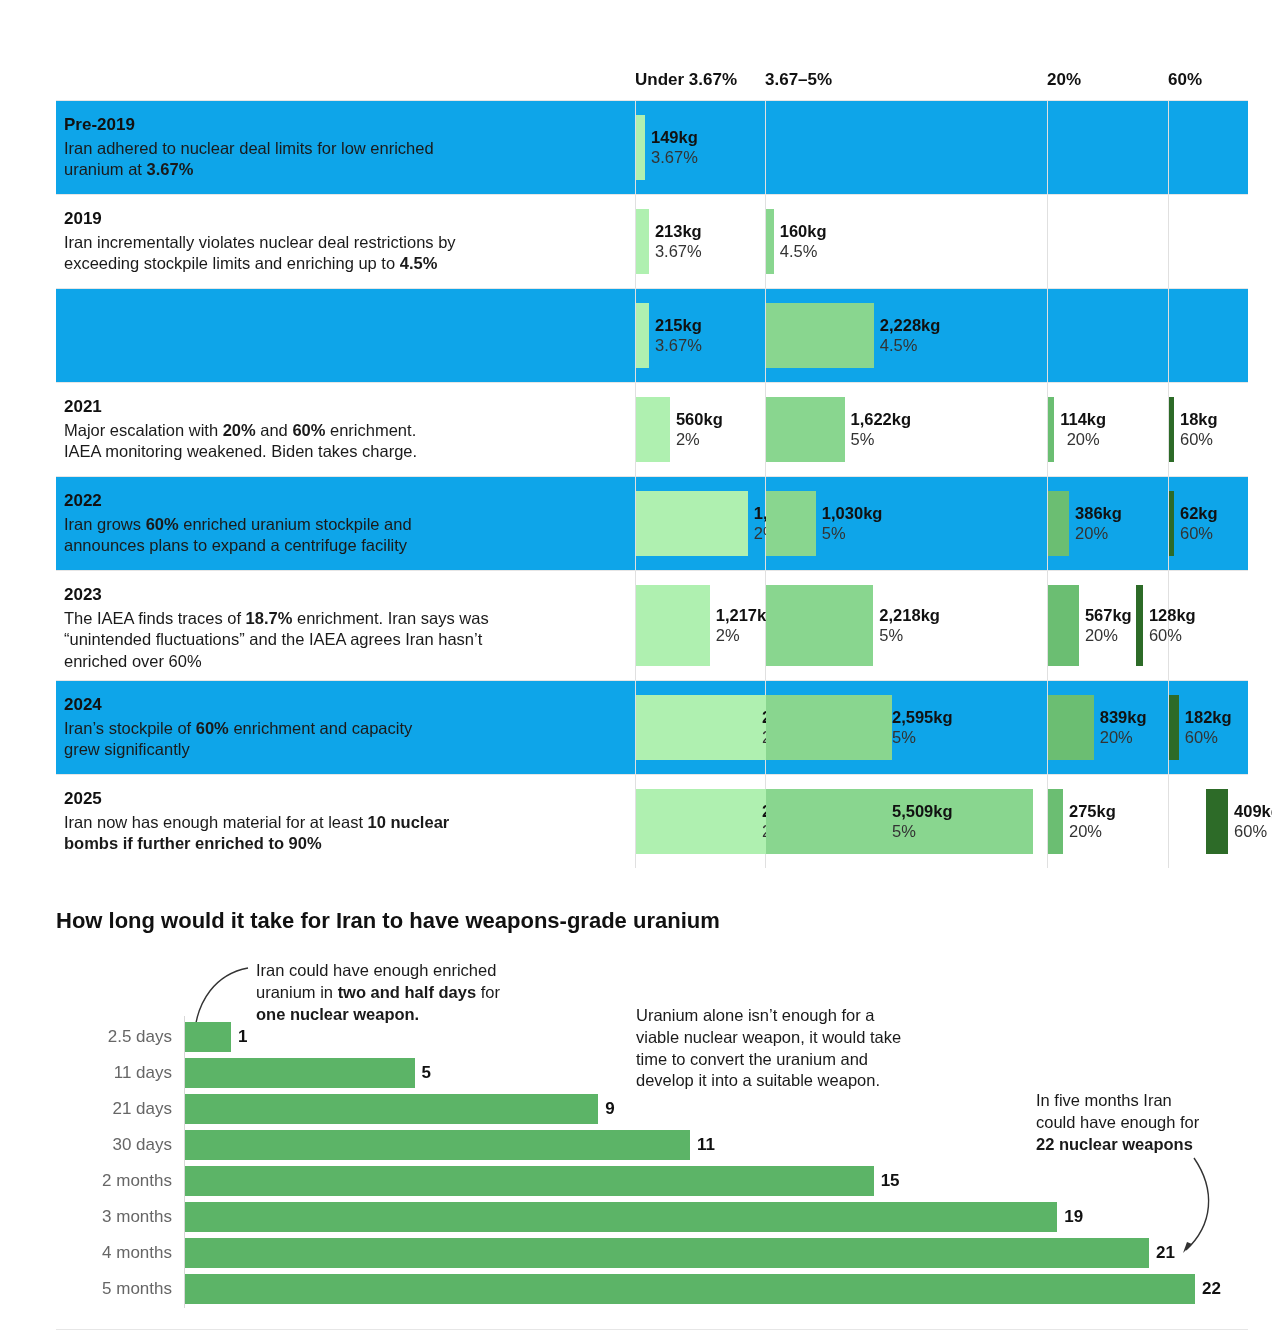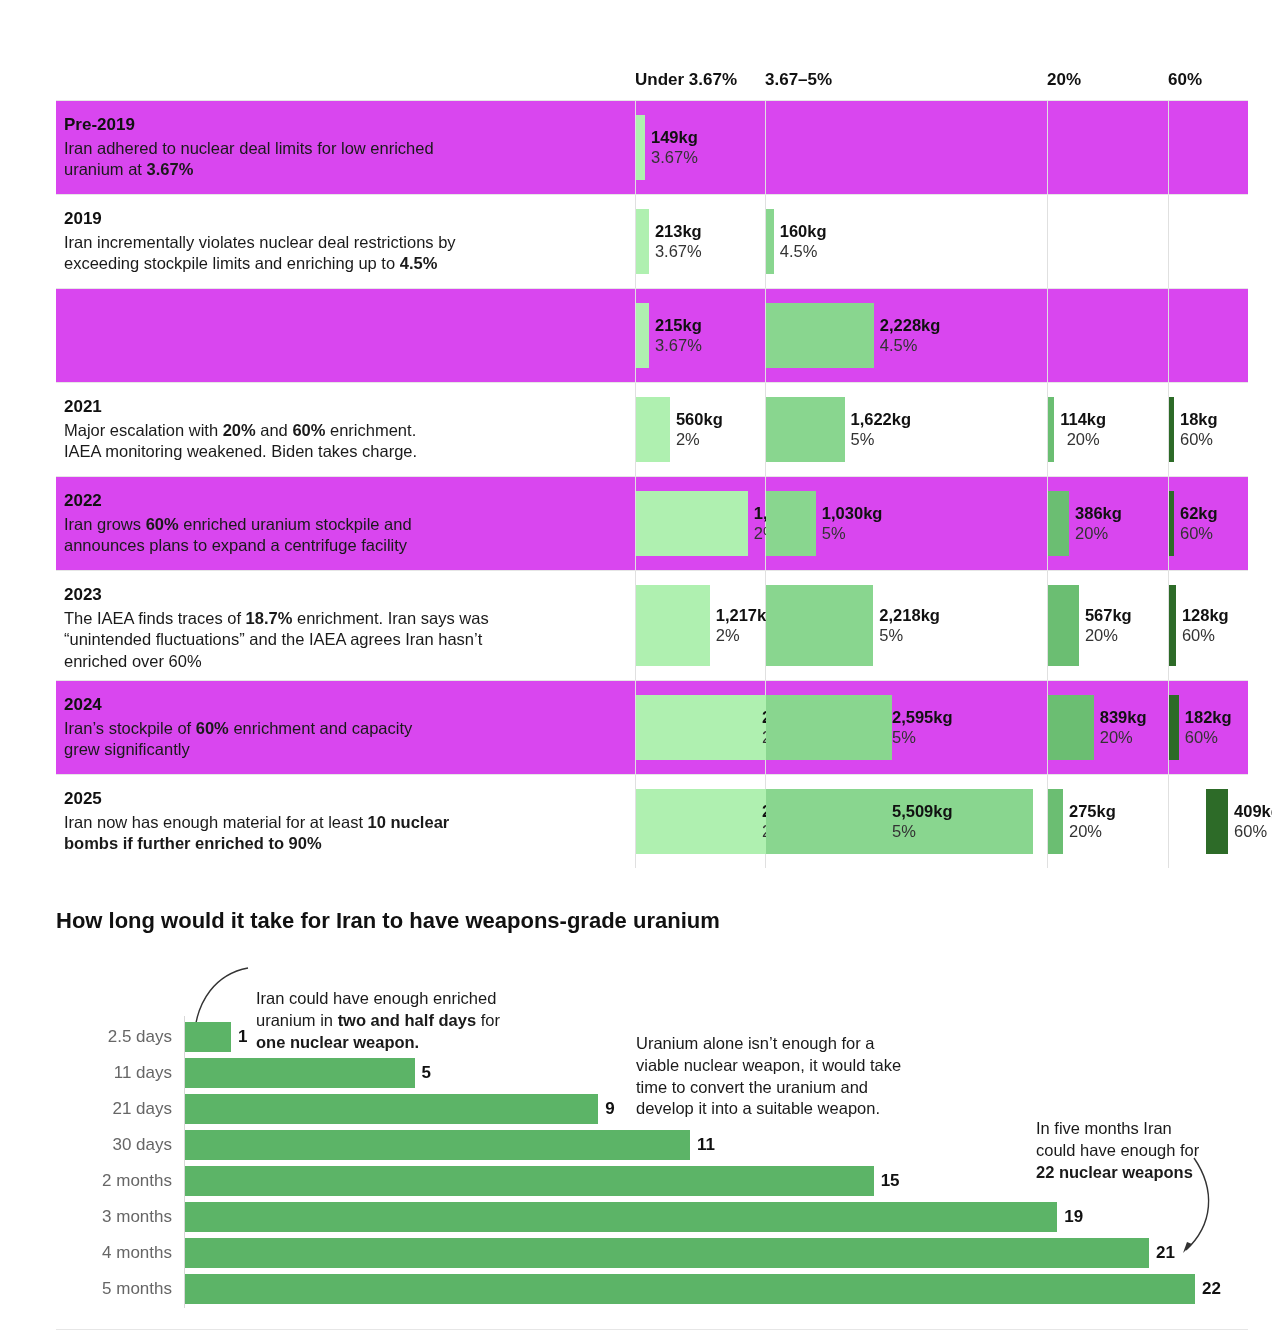--- a/index.html
+++ b/index.html
@@ -30,21 +30,21 @@
     font-size: 17px; font-weight: bold; color: #111;
     white-space: nowrap;
   }
 
   .rows { position: relative; }
   .trow {
     position: relative;
     min-height: 94px;
     border-top: 1px solid #e6e6e6;
   }
-  .trow.shaded { background: #d946ef; }
+  .trow.shaded { background: #0ea5e9; }
   .trow .label-cell {
     position: absolute; left: 8px; top: 14px; width: 560px;
   }
   .trow .yr {
     font-size: 17px; font-weight: bold; color: #111; margin-bottom: 3px;
   }
   .trow .desc {
     font-size: 16.5px; line-height: 1.3; color: #1a1a1a;
   }
   .trow .desc b { font-weight: bold; }
@@ -68,21 +68,21 @@
   
   h2.section-title2 {
     position: absolute; left: 56px; top: 908px;
     font-size: 22px; font-weight: bold; color: #111;
   }
 
   .chart2 { position: absolute; left: 56px; top: 950px; width: 1192px; height: 380px; }
 
   .ann {
     position: absolute;
-    font-size: 16.5px; line-height: 1.32; color: #1a1a1a; margin-top: 28px;
+    font-size: 16.5px; line-height: 1.32; color: #1a1a1a;
   }
   .ann b { font-weight: bold; }
   .ann-1 { left: 200px; top: 10px; width: 310px; }
   .ann-2 { left: 580px; top: 55px; width: 350px; }
   .ann-3 { left: 980px; top: 140px; width: 230px; }
 
   .bar2-row { position: absolute; left: 0; height: 30px; }
   .bar2-cat {
     position: absolute; right: 0; top: 50%; transform: translateY(-50%);
     font-size: 17px; color: #666; white-space: nowrap;
@@ -285,21 +285,21 @@
                 <div class="bar-pct">5%</div>
               </div>
             </div>
             <div class="barwrap" style="left: 992px; width: 30.9015px;">
               <div class="bar" style="width: 30.9015px; background: rgb(107, 190, 114);"></div>
               <div class="bar-labels" style="left: 36.9015px;">
                 <div class="bar-kg">567kg</div>
                 <div class="bar-pct">20%</div>
               </div>
             </div>
-            <div class="barwrap" style="left: 1113px; width: 23px;">
+            <div class="barwrap" style="left: 1080px; width: 23px;">
               <div class="bar" style="width: 6.912px; background: rgb(45, 107, 40);"></div>
               <div class="bar-labels" style="left: 12.912px;">
                 <div class="bar-kg">128kg</div>
                 <div class="bar-pct">60%</div>
               </div>
             </div>
           </div>
         </div>
         <div class="trow shaded">
           <div class="label-cell">

